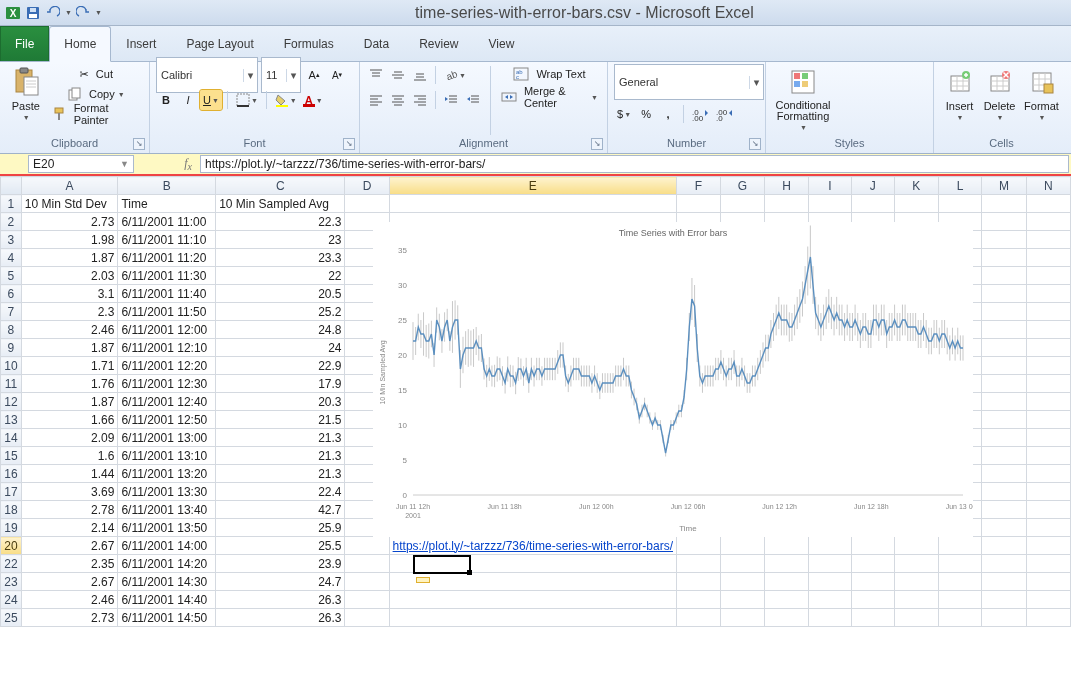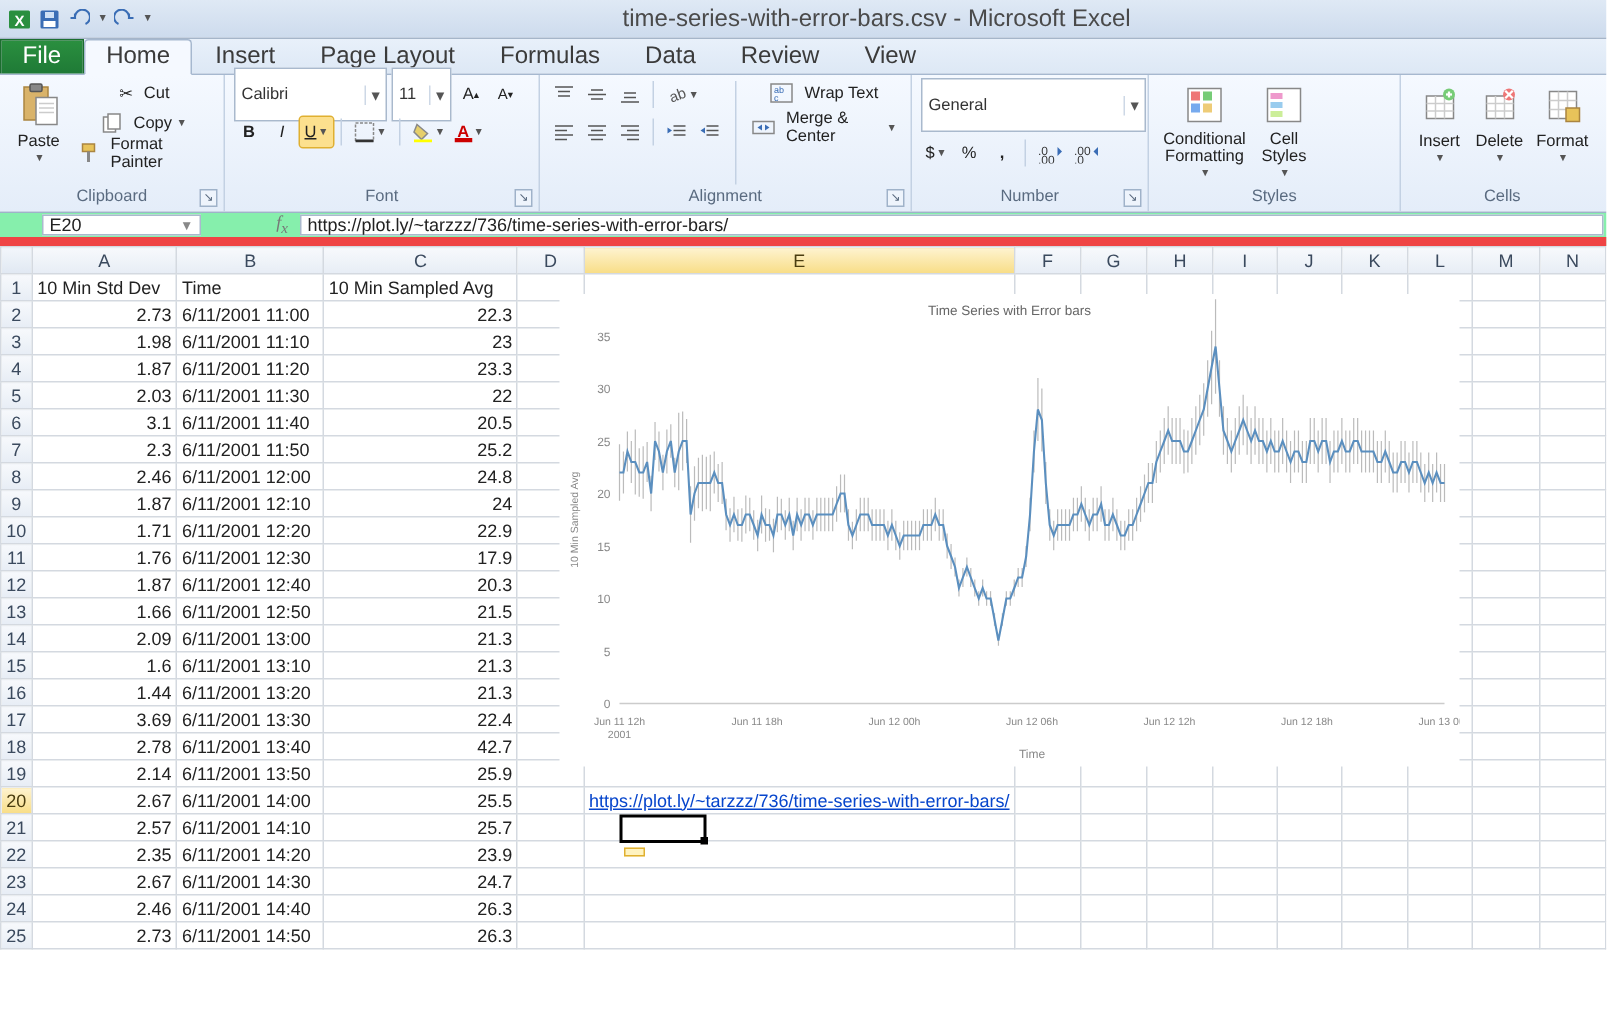--- a/index.html
+++ b/index.html
@@ -3,41 +3,41 @@
 <meta charset="utf-8">
 <style>
   * { box-sizing: border-box; }
   html, body { margin:0; padding:0; font-family: "Segoe UI", Tahoma, sans-serif; font-size:12px; background:#fff; color:#222; overflow:hidden; width:1071px; height:686px;}
   
   .titlebar { height:26px; background:linear-gradient(#dfe9f5,#cddbed); display:flex; align-items:center; padding:0 4px; font-size:12px; color:#3a3a3a; border-bottom:1px solid #a5b5c9;}
   .qat { display:flex; align-items:center; gap:2px; }
   .qat .ic { width:18px; height:18px; display:flex; align-items:center; justify-content:center; border-radius:2px;}
   .titlebar .title { flex:1; text-align:center; color:#4a4a4a; font-size:16px;}
   
-  .ribbon-tabs { height:24px; background:linear-gradient(#e8f0fa,#dde8f5); display:flex; align-items:stretch; border-bottom:1px solid #a6b8cf; font-size:16px;}
+  .ribbon-tabs { height:36px; background:linear-gradient(#e8f0fa,#dde8f5); display:flex; align-items:stretch; border-bottom:1px solid #a6b8cf; font-size:12px;}
   .ribbon-tabs .file { background:#207245; background:linear-gradient(#2a8f3f,#1f7a36); color:#fff; padding:0 14px; display:flex; align-items:center; border:1px solid #1c6d2f; border-bottom:none; margin-right:0;}
   .ribbon-tabs .tab { padding:0 14px; display:flex; align-items:center; color:#3b3b3b; cursor:pointer; border:1px solid transparent; border-bottom:none;}
   .ribbon-tabs .tab.active { background:#f5f9ff; border:1px solid #a6b8cf; border-bottom:1px solid #f5f9ff; margin-bottom:-1px; border-radius:3px 3px 0 0;}
   
   .ribbon { height:92px; background:linear-gradient(#f5f9ff,#e4edf9); border-bottom:1px solid #9fb2c9; display:flex; font-size:11px; }
   .group { border-right:1px solid #c3d1e3; display:flex; flex-direction:column; padding:2px 6px 0 6px;}
   .group .body { flex:1; display:flex; align-items:flex-start; gap:4px;}
   .group .label { height:16px; text-align:center; color:#5a6b80; font-size:11px; position:relative;}
   .group .label .launcher { position:absolute; right:-2px; top:1px; width:12px; height:12px; border:1px solid #9fb2c9; font-size:8px; line-height:10px; text-align:center; color:#5a6b80; background:#eef4fc;}
   .bigbtn { width:42px; display:flex; flex-direction:column; align-items:center; gap:2px; padding:2px; border-radius:3px; cursor:pointer;}
   .bigbtn .ic{width:32px;height:32px;display:flex;align-items:center;justify-content:center;}
   .smrow { display:flex; align-items:center; gap:2px; height:22px;}
   .smbtn { min-width:20px; height:20px; padding:0 3px; display:flex; align-items:center; justify-content:center; border-radius:2px; cursor:pointer;}
   .smbtn.active{background:#fce08e; outline:1px solid #e0b030;}
   .combo { height:36px; border:1px solid #a9b9cd; background:#fff; display:flex; align-items:center; font-size:11px; color:#333;}
   .combo .txt{padding:0 4px; flex:1;}
   .combo .dd{width:14px; text-align:center; border-left:1px solid #cdd8e6; color:#555;}
   .stackv{display:flex;flex-direction:column;gap:0;}
   
-  .fbar { height:22px; display:flex; align-items:stretch; border-bottom:6px solid #ef4444; background:#86efac;}
+  .fbar { height:22px; display:flex; align-items:stretch; border-bottom:2px solid #ef4444; background:#fef9c3;}
   .namebox { width:106px; border:1px solid #aab9cd; margin:1px 2px 1px 28px; background:#fff; display:flex; align-items:center; padding:0 4px; font-size:12px;}
   .namebox .dd{margin-left:auto;color:#888;font-size:9px;}
   .fx { width:62px; display:flex; align-items:center; justify-content:flex-end; gap:4px; padding:0 6px; color:#777; font-style:italic;}
   .finput { flex:1; border:1px solid #aab9cd; margin:1px 2px; background:#fff; display:flex; align-items:center; padding:0 4px; font-size:12px;}
   
   .sheet { position:relative; height:calc(686px - 26px - 24px - 92px - 22px); overflow:hidden; background:#fff;}
   table.grid { border-collapse:collapse; table-layout:fixed;}
   table.grid th, table.grid td { border:1px solid #d4d9e0; height:18px; font-size:12px; padding:0 3px; white-space:nowrap; overflow:hidden;}
   table.grid th { background:linear-gradient(#f7f9fc,#e7edf5); color:#3b4a5e; font-weight:normal; text-align:center; height:18px;}
   table.grid th.rowh { width:20px; text-align:center; background:linear-gradient(#f7f9fc,#e7edf5);}
@@ -347,32 +347,20 @@
         <span class="ic">
             <svg width="26" height="26">
               <rect x="2" y="2" width="22" height="22" fill="#fff" stroke="#888"></rect>
               <rect x="4" y="4" width="6" height="6" fill="#e77"></rect>
               <rect x="12" y="4" width="6" height="6" fill="#7c7"></rect>
               <rect x="4" y="12" width="6" height="6" fill="#7ae"></rect>
               <rect x="12" y="12" width="6" height="6" fill="#ec7"></rect>
             </svg>
           </span>
         <span style="text-align:center;line-height:11px">Conditional Formatting</span>
-          <span class="dd-tri">▼</span>
-      </div>
-      <div class="bigbtn" style="width:44px">
-        <span class="ic">
-            <svg width="26" height="26">
-              <rect x="2" y="2" width="22" height="22" fill="#fff" stroke="#888"></rect>
-              <rect x="4" y="5" width="8" height="4" fill="#e9c"></rect>
-              <rect x="4" y="11" width="8" height="4" fill="#9ce"></rect>
-              <rect x="4" y="17" width="8" height="4" fill="#ce9"></rect>
-            </svg>
-          </span>
-        <span style="text-align:center;line-height:11px">Cell Styles</span>
           <span class="dd-tri">▼</span>
       </div>
     </div>
     <div class="label"><span>Styles</span></div>
   </div>
 
   <div class="group" style="width:135px;border-right:none">
     <div class="body" style="gap:0">
       <div class="bigbtn" style="width:40px">
         <span class="ic">
@@ -792,37 +780,20 @@
           <td class="txt"></td>
           <td class="txt"></td>
           <td class="txt"></td>
           <td class="txt"></td>
           <td class="txt"></td>
           <td class="txt"></td>
           <td class="txt"></td>
           <td class="txt"></td>
         </tr>
         <tr>
-          <th class="rowh ">21</th>
-          <td class="num">2.57</td>
-          <td class="txt">6/11/2001 14:10</td>
-          <td class="num">25.7</td>
-          <td class="txt"></td>
-          <td class="txt"></td>
-          <td class="txt"></td>
-          <td class="txt"></td>
-          <td class="txt"></td>
-          <td class="txt"></td>
-          <td class="txt"></td>
-          <td class="txt"></td>
-          <td class="txt"></td>
-          <td class="txt"></td>
-          <td class="txt"></td>
-        </tr>
-        <tr>
           <th class="rowh ">22</th>
           <td class="num">2.35</td>
           <td class="txt">6/11/2001 14:20</td>
           <td class="num">23.9</td>
           <td class="txt"></td>
           <td class="txt"></td>
           <td class="txt"></td>
           <td class="txt"></td>
           <td class="txt"></td>
           <td class="txt"></td>
@@ -879,21 +850,21 @@
           <td class="txt"></td>
           <td class="txt"></td>
           <td class="txt"></td>
           <td class="txt"></td>
           <td class="txt"></td>
           <td class="txt"></td>
         </tr>
       </tbody>
     </table>
 
-  <div class="chart" id="chart" style="left:373px; top:32px; width:600px; height:315px;">
+  <div class="chart" id="chart" style="left:373px; top:46px; width:600px; height:315px;">
     <svg id="chartsvg" width="600" height="315">
         <text x="300" y="14" text-anchor="middle" font-size="9" fill="#666">Time Series with Error bars</text>
         <text x="34" y="276" text-anchor="end" font-size="8" fill="#888">0</text>
         <text x="34" y="241" text-anchor="end" font-size="8" fill="#888">5</text>
         <text x="34" y="206" text-anchor="end" font-size="8" fill="#888">10</text>
         <text x="34" y="171" text-anchor="end" font-size="8" fill="#888">15</text>
         <text x="34" y="136" text-anchor="end" font-size="8" fill="#888">20</text>
         <text x="34" y="101" text-anchor="end" font-size="8" fill="#888">25</text>
         <text x="34" y="66" text-anchor="end" font-size="8" fill="#888">30</text>
         <text x="34" y="31" text-anchor="end" font-size="8" fill="#888">35</text>

